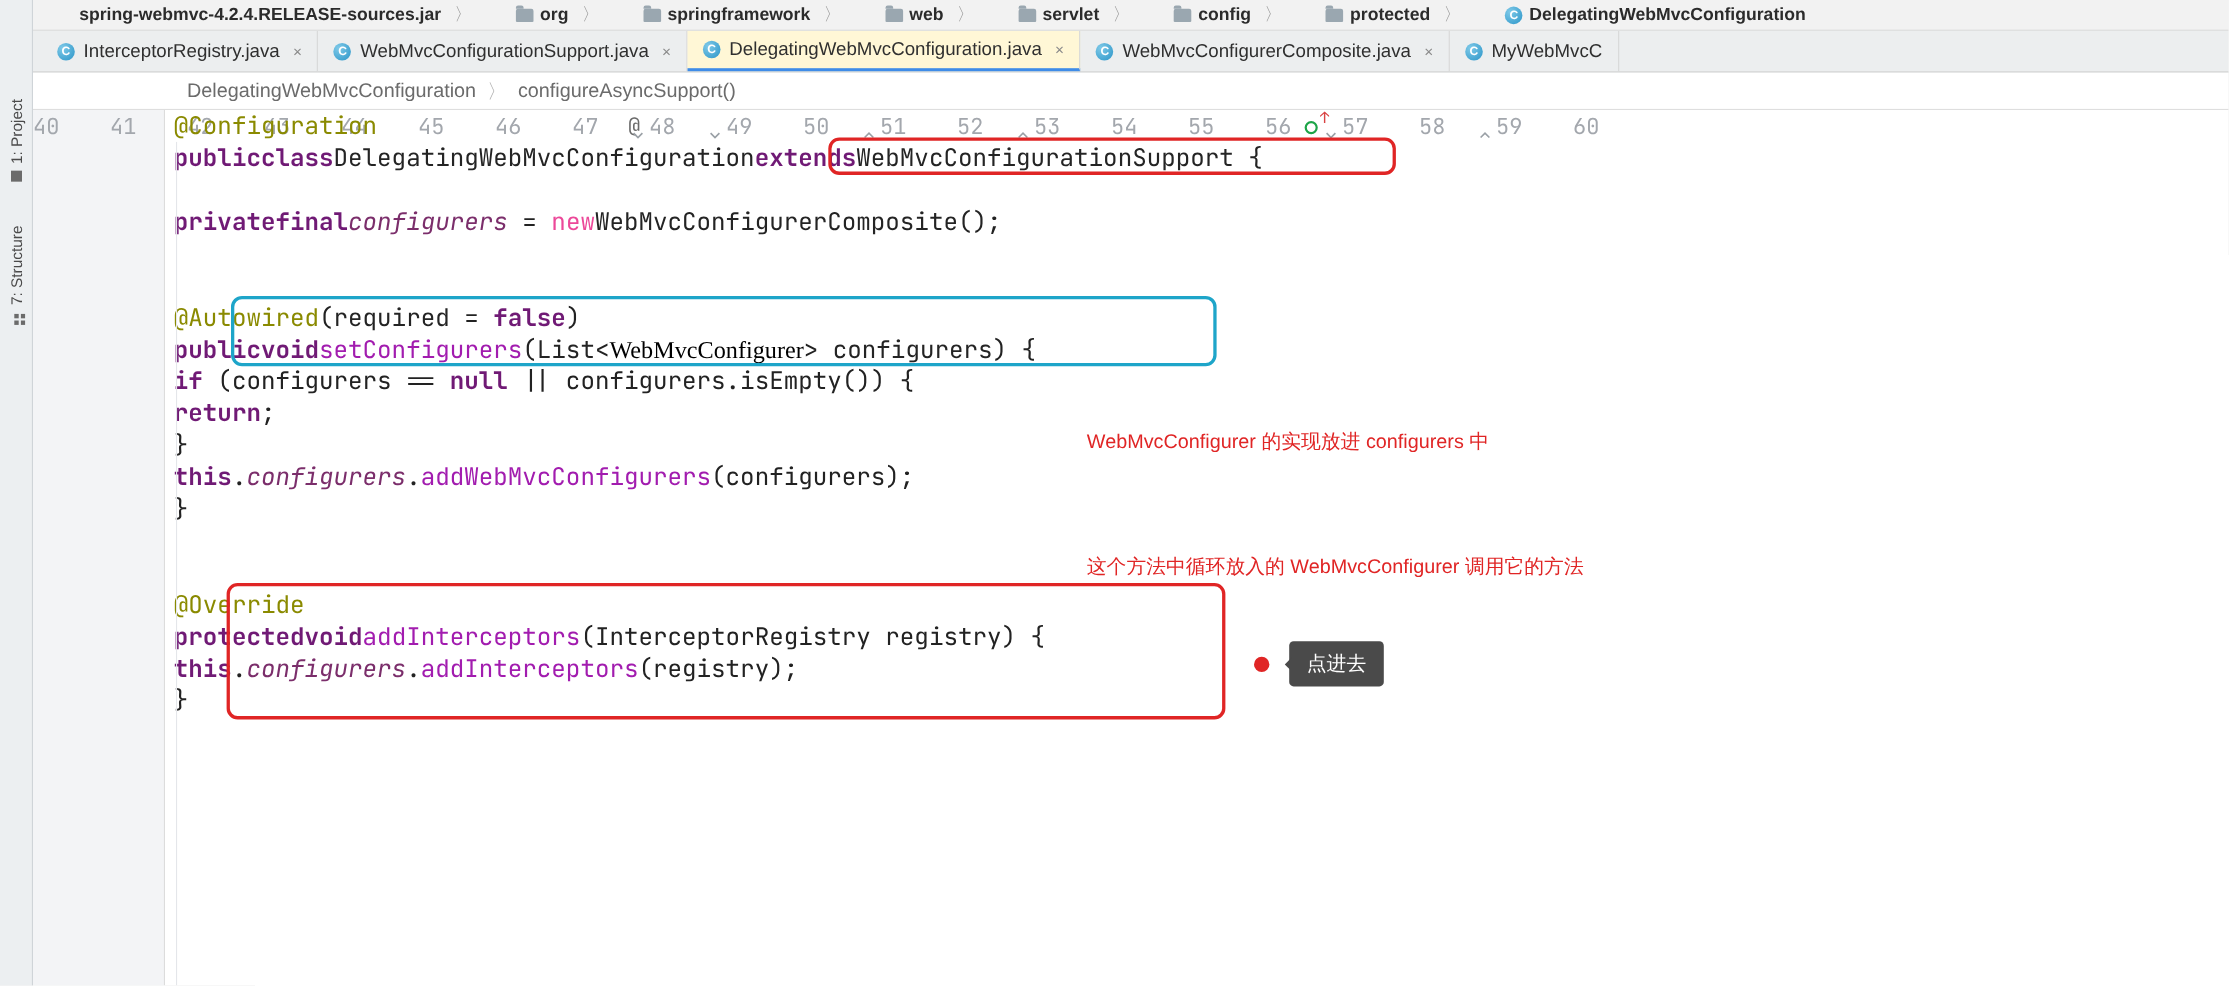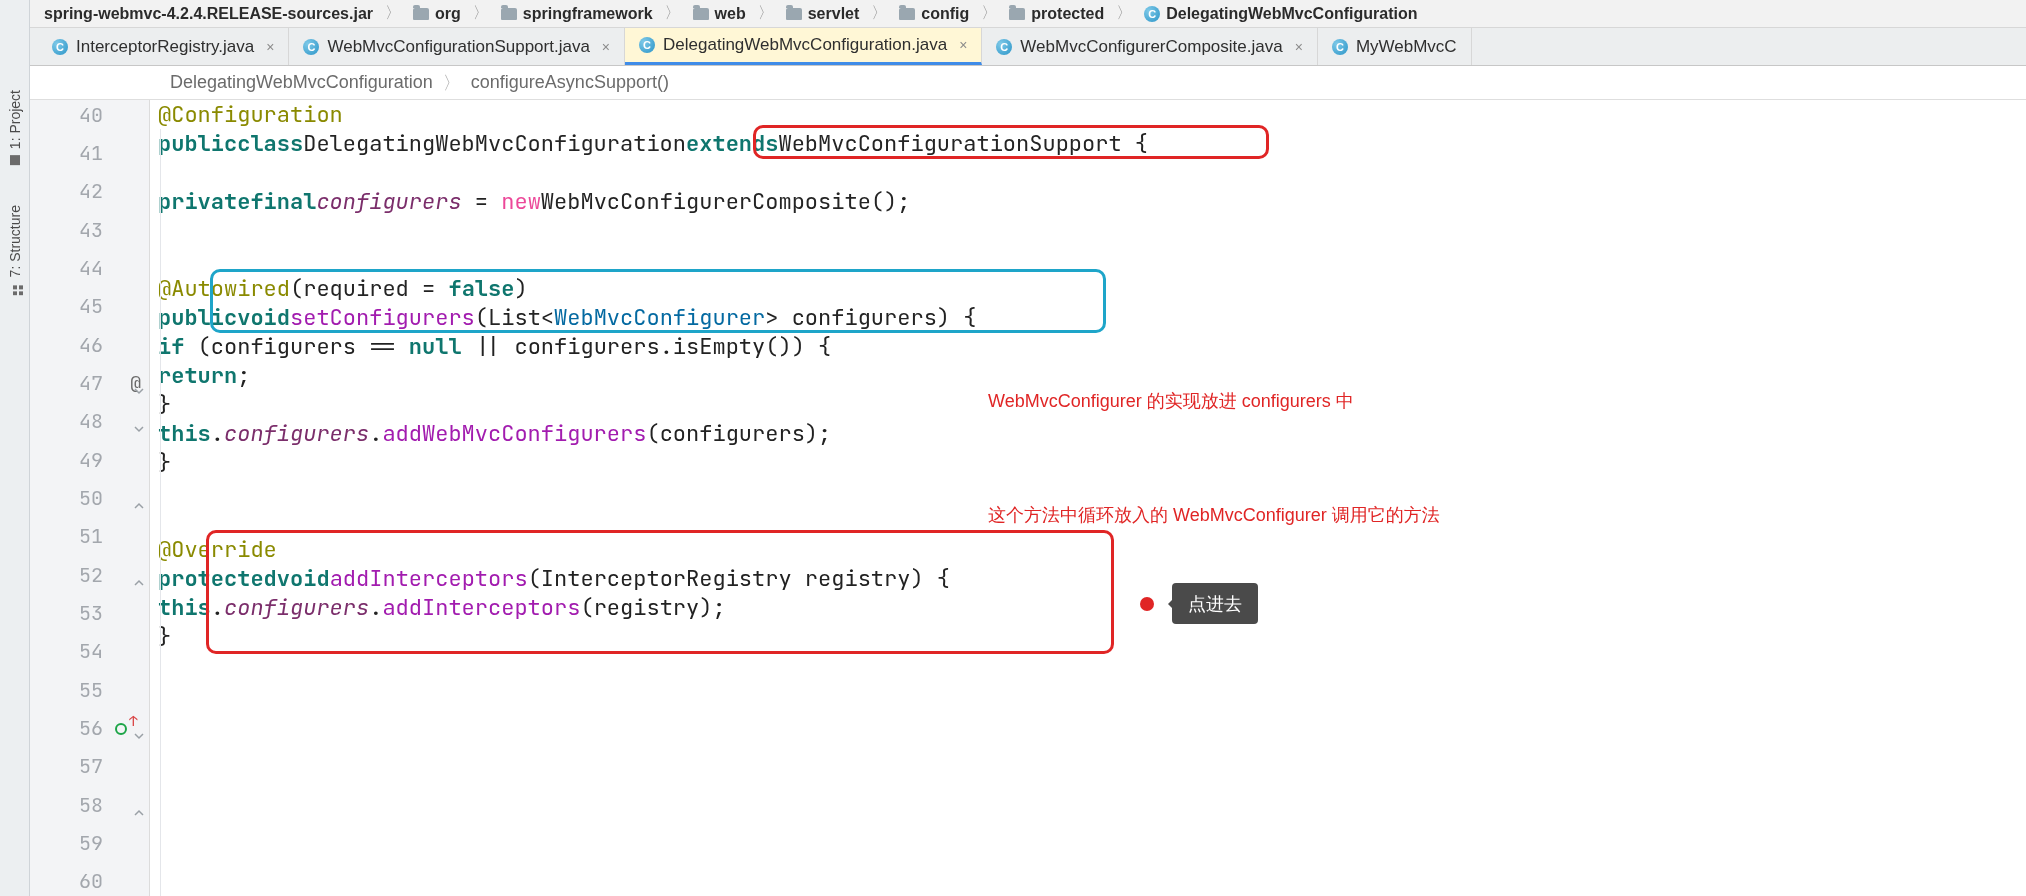--- a/index.html
+++ b/index.html
@@ -9,58 +9,58 @@
   
   .sidetools { width: 30px; background: #eceff1; border-right: 1px solid #cfd4d8; display: flex; flex-direction: column; align-items: center; padding-top: 90px; font-size: 14px; color: #4a4a4a; }
   .sidetools .st { writing-mode: vertical-rl; transform: rotate(180deg); margin-bottom: 40px; display: flex; align-items: center; gap: 6px; cursor: pointer; }
   .sidetools .sq { width: 10px; height: 10px; background: #6b6b6b; display: inline-block; }
   .sidetools .dots { width: 12px; height: 12px; display: inline-block; }
 
   .main { flex: 1; display: flex; flex-direction: column; min-width: 0; }
 
   
   .crumbs { height: 28px; background: #f2f2f2; display: flex; align-items: center; gap: 0; font-size: 16px; font-weight: 700; color: #2b2b2b; padding-left: 6px; border-bottom: 1px solid #d7d7d7; }
-  .crumbs .seg { display: flex; align-items: center; gap: 6px; padding: 0 8px; }
+  .crumbs .seg { display: flex; align-items: center; gap: 6px; padding: 0 8px; margin-left: 28px; }
   .crumbs .chev { color: #9a9a9a; font-weight: 400; padding: 0 4px; }
   .folder { width: 16px; height: 12px; background: #9aa7b0; border-radius: 2px 2px 1px 1px; display: inline-block; position: relative; }
   .folder::before { content: ""; position: absolute; top: -3px; left: 0; width: 7px; height: 3px; background: #9aa7b0; border-radius: 2px 2px 0 0; }
   .cls-icon { width: 16px; height: 16px; border-radius: 50%; display: inline-flex; align-items: center; justify-content: center; font-size: 11px; font-weight: 700; color: #fff; }
   .cls-c { background: radial-gradient(circle at 30% 30%, #7ec9e8, #2b95c8); color: #1f5773; }
   .cls-c span { color: #fff; }
 
   
   .tabs { height: 38px; background: #eceeef; display: flex; align-items: stretch; border-bottom: 1px solid #c7c7c7; overflow: hidden; }
   .tab { display: flex; align-items: center; gap: 8px; padding: 0 14px; font-size: 17px; color: #2f2f2f; border-right: 1px solid #d7d7d7; cursor: pointer; white-space: nowrap; }
   .tab.active { background: #fff7d6; border-bottom: 3px solid #3f8ce8; }
   .tab .close { color: #8b8b8b; font-size: 14px; margin-left: 4px; }
 
   
   .subcrumbs { height: 34px; background: #fff; display: flex; align-items: center; padding-left: 140px; font-size: 18px; color: #6b6b6b; border-bottom: 1px solid #dedede; gap: 10px; }
   .subcrumbs .chev2 { color: #b0b0b0; }
 
   
   .editor { flex: 1; display: flex; background: #fff; position: relative; overflow: hidden; }
 
-  .gutter { width: 120px; background: #f3f4f6; border-right: 1px solid #dcdcdc; display: flex; flex-direction: column; font-family: "JetBrains Mono", Menlo, Consolas, monospace; font-size: 20px; color: #a3a7ad; justify-content: space-between; }
+  .gutter { width: 120px; background: #f3f4f6; border-right: 1px solid #dcdcdc; display: flex; flex-direction: row; font-family: "JetBrains Mono", Menlo, Consolas, monospace; font-size: 20px; color: #a3a7ad; }
   .gline { height: 29px; display: flex; align-items: center; justify-content: flex-end; padding-right: 46px; position: relative; }
   .gline .override { position: absolute; right: 22px; top: 50%; transform: translateY(-50%); }
   .gline .fold { position: absolute; right: 4px; top: 50%; transform: translateY(-50%); width: 12px; height: 12px; }
   .fold svg polyline { stroke: #9aa0a6; stroke-width: 1.5; fill: none; }
 
   .code { flex: 1; font-family: "JetBrains Mono", Menlo, Consolas, monospace; font-size: 22px; line-height: 29px; position: relative; padding-left: 8px; }
   .cline { height: 29px; white-space: pre; display:flex; align-items:center; }
   .vline { position: absolute; left: 10px; top: 29px; bottom: 0; width: 1px; background: #e4e6ea; }
 
-  .kw { color: #0f766e; font-weight: 700; }
+  .kw { color: #701a75; font-weight: 700; }
   .ann { color: #8a8a00; }
   .ident { color: #242424; }
   .field { color: #7b2e6b; font-style: italic; }
   .method { color: #a21caf; }
   .newkw { color: #ec4899; font-weight: 400; }
-  .typearg { color: #0369a1; }
+  .typearg { color: #000000; font-family: Liberation Serif, serif; }
 
   
   .hl { position: absolute; border-radius: 10px; }
   .hl-red { border: 3px solid #e02525; }
   .hl-cyan { border: 3px solid #1ea5c9; }
 
   
   .annbox { position: absolute; color: #e02525; font-size: 18px; line-height: 1.4; font-family: -apple-system, "PingFang SC", "Hiragino Sans GB", sans-serif; }
   .callout { position: absolute; display: flex; align-items: center; gap: 0; }
   .callout .dot { width: 14px; height: 14px; border-radius: 50%; background: #e02525; }

